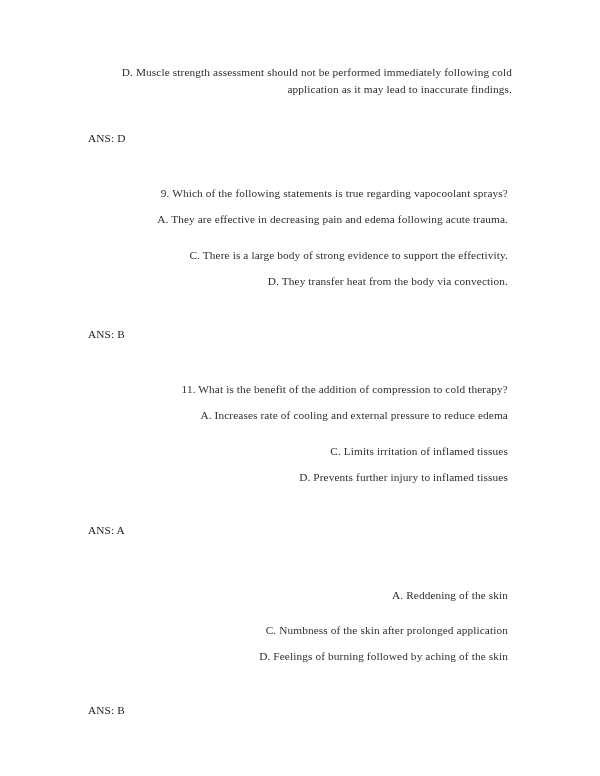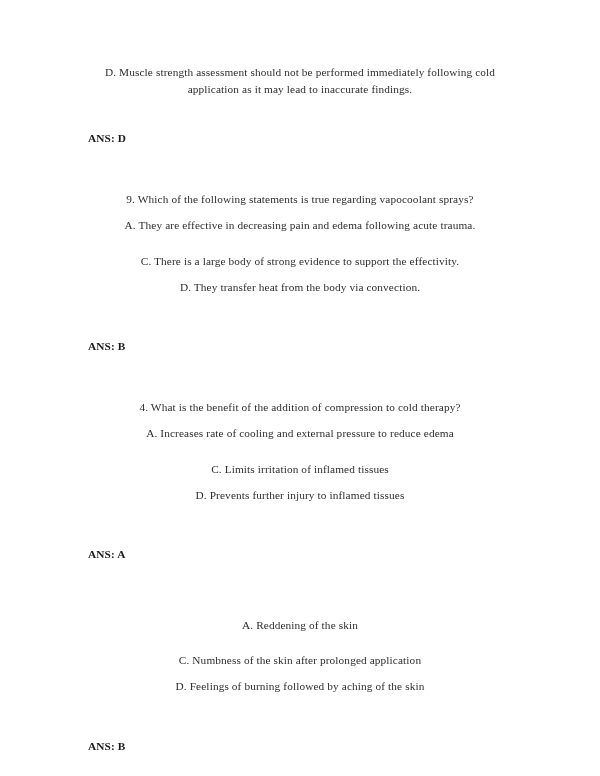--- a/index.html
+++ b/index.html
@@ -23,43 +23,43 @@
     box-sizing: border-box;
     padding: 64px 88px 0 88px;
   }
   .content {
     width: 424px;
   }
   .para {
     font-size: 11.3px;
     line-height: 16.5px;
     margin: 0;
-    text-align: center;
+    text-align: right;
     color: #2e2e2e;
     letter-spacing: 0.01em;
   }
   
   .carryover {
     margin: 0 0 0 0;
   }
   .ans {
     font-size: 11.3px;
     line-height: 16.5px;
-    font-weight: bold;
+    font-weight: normal;
     color: #1b1b1b;
     margin: 0;
     letter-spacing: 0.01em;
   }
   
   .gap-ans-before { height: 33px; }
   .gap-ans-after  { height: 34px; }
   .gap-opt        { height: 9.5px; }
   .gap-stem       { height: 10px; }
 
-  .block { margin: 10px; padding: 0; }
+  .block { margin: 4px; padding: 0; }
 </style>
 </head>
 <body>
 
 <div class="page">
   <div class="content">
 
     <p class="para carryover">D. Muscle strength assessment should not be performed immediately following cold application as it may lead to inaccurate findings.</p>
 
     <div class="gap-ans-before"></div>
@@ -75,21 +75,21 @@
       <p class="para">C. There is a large body of strong evidence to support the effectivity.</p>
       <div class="gap-opt"></div>
       <p class="para">D. They transfer heat from the body via convection.</p>
     </div>
 
     <div class="gap-ans-before"></div>
     <p class="ans">ANS: B</p>
     <div class="gap-ans-after"></div>
 
     <div class="block">
-      <p class="para">4. What is the benefit of the addition of compression to cold therapy?</p>
+      <p class="para">11. What is the benefit of the addition of compression to cold therapy?</p>
       <div class="gap-stem"></div>
       <p class="para">A. Increases rate of cooling and external pressure to reduce edema</p>
       <div class="gap-opt"></div>
       <div class="gap-opt"></div>
       <p class="para">C. Limits irritation of inflamed tissues</p>
       <div class="gap-opt"></div>
       <p class="para">D. Prevents further injury to inflamed tissues</p>
     </div>
 
     <div class="gap-ans-before"></div>

